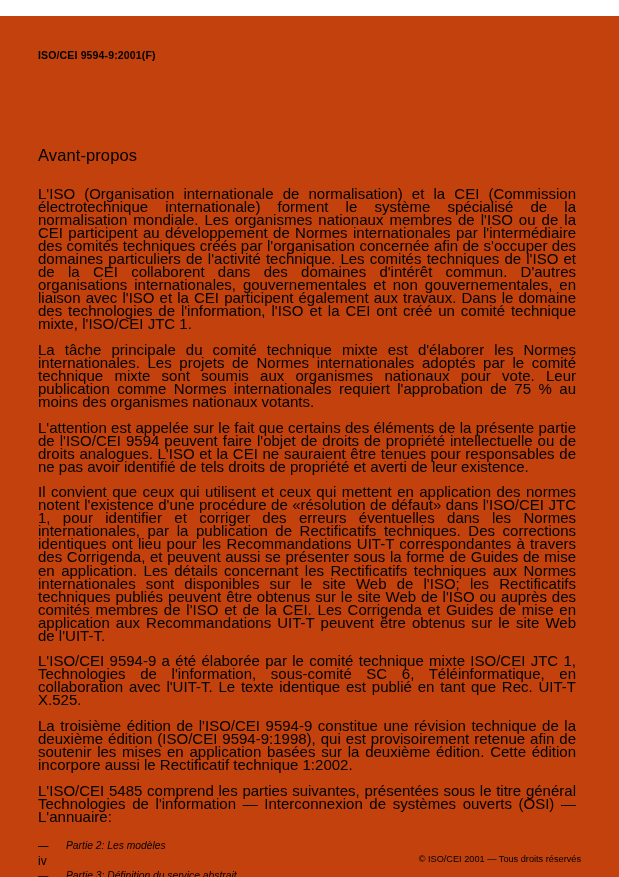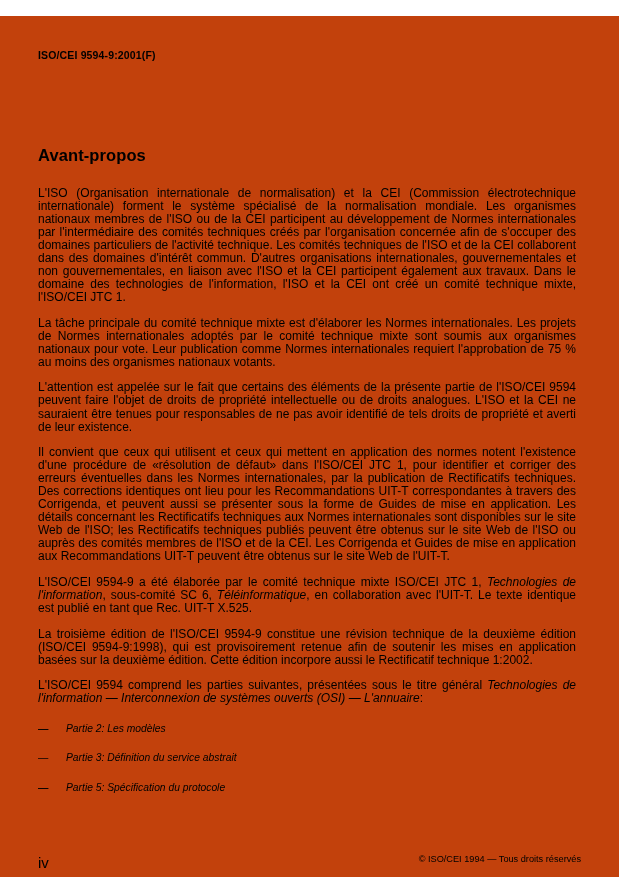--- a/index.html
+++ b/index.html
@@ -31,27 +31,27 @@
     white-space: nowrap;
   }
   .content {
     position: absolute;
     left: 38px;
     top: 130px;
     width: 538px;
   }
   h1.section-title {
     font-size: 16.5px;
-    font-weight: bold;
+    font-weight: normal;
     margin: 0 0 21px 0;
     letter-spacing: 0.1px;
     line-height: 1.2;
   }
   p.body-para {
-    font-size: 12px;
+    font-size: 15px;
     line-height: 13.05px;
     text-align: justify;
     text-justify: inter-word;
     margin: 0 0 12.5px 0;
     letter-spacing: 0.005px;
   }
   p.body-para:last-of-type {
     margin-bottom: 0;
   }
   .parts-list {
@@ -79,61 +79,61 @@
     position: absolute;
     left: 38px;
     right: 38px;
     top: 838px;
     height: 14px;
   }
   .folio {
     position: absolute;
     left: 0;
     top: 0;
-    font-size: 15px;
+    font-size: 12px;
     text-align: right;
   }
   .copyright {
     position: absolute;
     right: 0;
     top: 0;
     font-size: 9.2px;
     white-space: nowrap;
   }
-  .ital { font-style: italic; }
+  .ital { }
 </style>
 </head>
 <body>
 
 <div class="page">
 
   <div class="running-head">ISO/CEI 9594-9:2001(F)</div>
 
   <div class="content">
 
     <h1 class="section-title">Avant-propos</h1>
 
     <div id="paragraphs-host">
         <p class="body-para"><span>L'ISO (Organisation internationale de normalisation) et la CEI (Commission électrotechnique internationale) forment le système spécialisé de la normalisation mondiale. Les organismes nationaux membres de l'ISO ou de la CEI participent au développement de Normes internationales par l'intermédiaire des comités techniques créés par l'organisation concernée afin de s'occuper des domaines particuliers de l'activité technique. Les comités techniques de l'ISO et de la CEI collaborent dans des domaines d'intérêt commun. D'autres organisations internationales, gouvernementales et non gouvernementales, en liaison avec l'ISO et la CEI participent également aux travaux. Dans le domaine des technologies de l'information, l'ISO et la CEI ont créé un comité technique mixte, l'ISO/CEI JTC 1.</span></p>
         <p class="body-para"><span>La tâche principale du comité technique mixte est d'élaborer les Normes internationales. Les projets de Normes internationales adoptés par le comité technique mixte sont soumis aux organismes nationaux pour vote. Leur publication comme Normes internationales requiert l'approbation de 75 % au moins des organismes nationaux votants.</span></p>
         <p class="body-para"><span>L'attention est appelée sur le fait que certains des éléments de la présente partie de l'ISO/CEI 9594 peuvent faire l'objet de droits de propriété intellectuelle ou de droits analogues. L'ISO et la CEI ne sauraient être tenues pour responsables de ne pas avoir identifié de tels droits de propriété et averti de leur existence.</span></p>
         <p class="body-para"><span>Il convient que ceux qui utilisent et ceux qui mettent en application des normes notent l'existence d'une procédure de «résolution de défaut» dans l'ISO/CEI JTC 1, pour identifier et corriger des erreurs éventuelles dans les Normes internationales, par la publication de Rectificatifs techniques. Des corrections identiques ont lieu pour les Recommandations UIT-T correspondantes à travers des Corrigenda, et peuvent aussi se présenter sous la forme de Guides de mise en application. Les détails concernant les Rectificatifs techniques aux Normes internationales sont disponibles sur le site Web de l'ISO; les Rectificatifs techniques publiés peuvent être obtenus sur le site Web de l'ISO ou auprès des comités membres de l'ISO et de la CEI. Les Corrigenda et Guides de mise en application aux Recommandations UIT-T peuvent être obtenus sur le site Web de l'UIT-T.</span></p>
         <p class="body-para"><span>L'ISO/CEI 9594-9 a été élaborée par le comité technique mixte ISO/CEI JTC 1, </span><span class="ital">Technologies de l'information</span><span>, sous-comité SC 6, </span><span class="ital">Téléinformatique</span><span>, en collaboration avec l'UIT-T. Le texte identique est publié en tant que Rec. UIT-T X.525.</span></p>
         <p class="body-para"><span>La troisième édition de l'ISO/CEI 9594-9 constitue une révision technique de la deuxième édition (ISO/CEI 9594-9:1998), qui est provisoirement retenue afin de soutenir les mises en application basées sur la deuxième édition. Cette édition incorpore aussi le Rectificatif technique 1:2002.</span></p>
-        <p class="body-para"><span>L'ISO/CEI 9594 comprend les parties suivantes, présentées sous le titre général </span><span class="ital">Technologies de l'information — Interconnexion de systèmes ouverts (OSI) — L'annuaire</span><span>:</span></p>
+        <p class="body-para"><span>L'ISO/CEI 5485 comprend les parties suivantes, présentées sous le titre général </span><span class="ital">Technologies de l'information — Interconnexion de systèmes ouverts (OSI) — L'annuaire</span><span>:</span></p>
       </div>
 
     <ul class="parts-list" id="parts-host">
         <li class="part-item"><span class="part-dash">—</span></li>
         <li class="part-item"><span class="part-dash">—</span><span class="part-text">Partie 2: Les modèles</span></li>
         <li class="part-item"><span class="part-dash">—</span><span class="part-text">Partie 3: Définition du service abstrait</span></li>
         <li class="part-item"><span class="part-dash">—</span></li>
         <li class="part-item"><span class="part-dash">—</span><span class="part-text">Partie 5: Spécification du protocole</span></li>
       </ul>
 
   </div>
 
   <div class="footer">
     <span class="folio">iv</span>
-    <span class="copyright">© ISO/CEI 1994 — Tous droits réservés</span>
+    <span class="copyright">© ISO/CEI 2001 — Tous droits réservés</span>
   </div>
 
 </div>
 
 </body></html>

